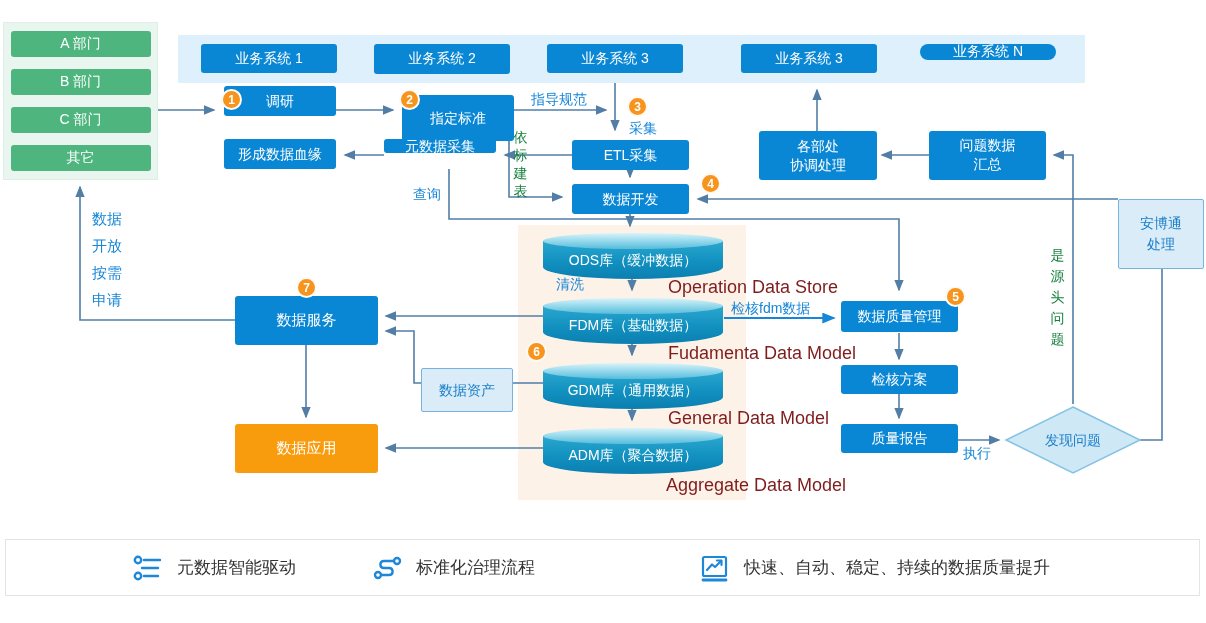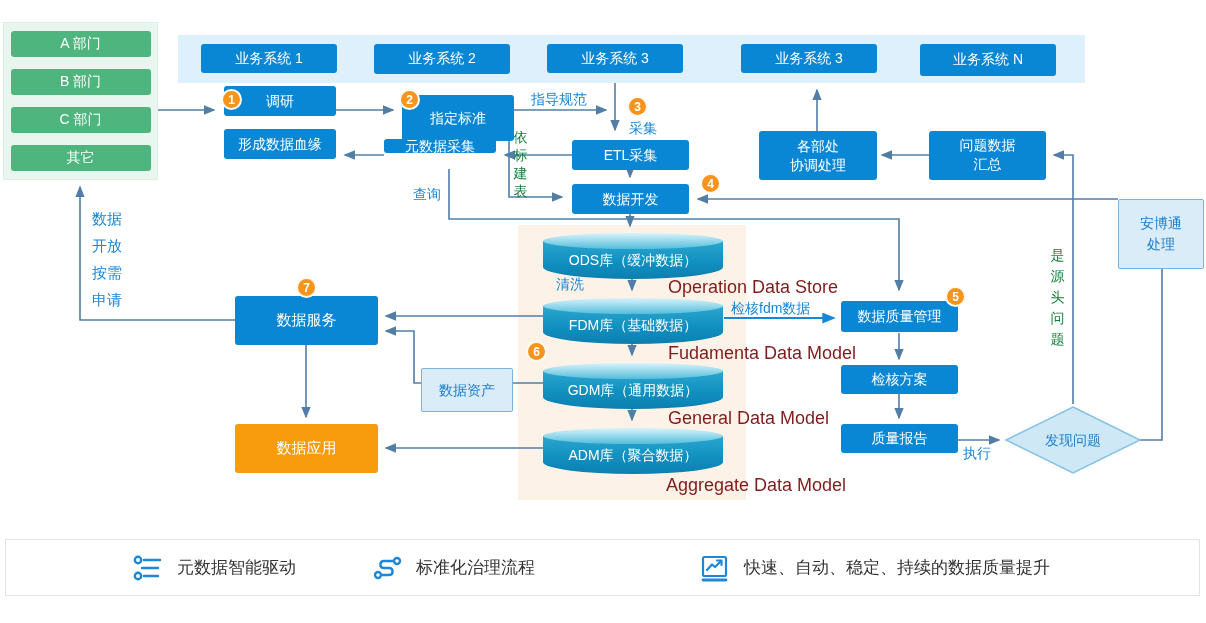--- a/index.html
+++ b/index.html
@@ -102,25 +102,25 @@
     <div class="deptbox">A 部门</div>
     <div class="deptbox">B 部门</div>
     <div class="deptbox">C 部门</div>
     <div class="deptbox">其它</div>
   </div>
 
   <div class="sysbox" style="left:201px;top:44px;width:136px;height:29px;">业务系统 1</div>
   <div class="sysbox" style="left:374px;top:44px;width:136px;height:30px;">业务系统 2</div>
   <div class="sysbox" style="left:547px;top:44px;width:136px;height:29px;">业务系统 3</div>
   <div class="sysbox" style="left:741px;top:44px;width:136px;height:29px;">业务系统 3</div>
-  <div class="sysbox" style="left:920px;top:44px;width:136px;height:32px;">业务系统 N</div>
+  <div class="sysbox" style="left:920px;top:44px;width:136px;height:16px;border-radius:8px;">业务系统 N</div>
 
   <div class="node" style="left:224px;top:86px;width:112px;height:30px;">调研</div>
   <div class="node" style="left:402px;top:95px;width:112px;height:46px;">指定标准</div>
-  <div class="node" style="left:224px;top:129px;width:112px;height:30px;">形成数据血缘</div>
+  <div class="node" style="left:224px;top:139px;width:112px;height:30px;">形成数据血缘</div>
   <div class="node" style="left:384px;top:139px;width:112px;height:14px;">元数据采集</div>
   <div class="node" style="left:572px;top:140px;width:117px;height:30px;">ETL采集</div>
   <div class="node" style="left:572px;top:184px;width:117px;height:30px;">数据开发</div>
   <div class="node" style="left:759px;top:131px;width:118px;height:49px;">各部处
 协调处理</div>
   <div class="node" style="left:929px;top:131px;width:117px;height:49px;font-family:Liberation Mono, monospace;">问题数据
 汇总</div>
   <div class="node" style="left:841px;top:301px;width:117px;height:31px;">数据质量管理</div>
   <div class="node" style="left:841px;top:365px;width:117px;height:29px;">检核方案</div>
   <div class="node" style="left:841px;top:424px;width:117px;height:29px;">质量报告</div>

